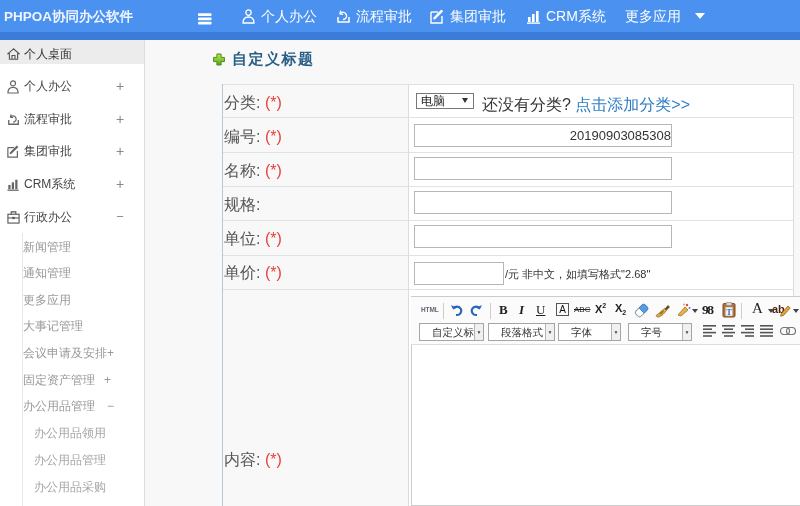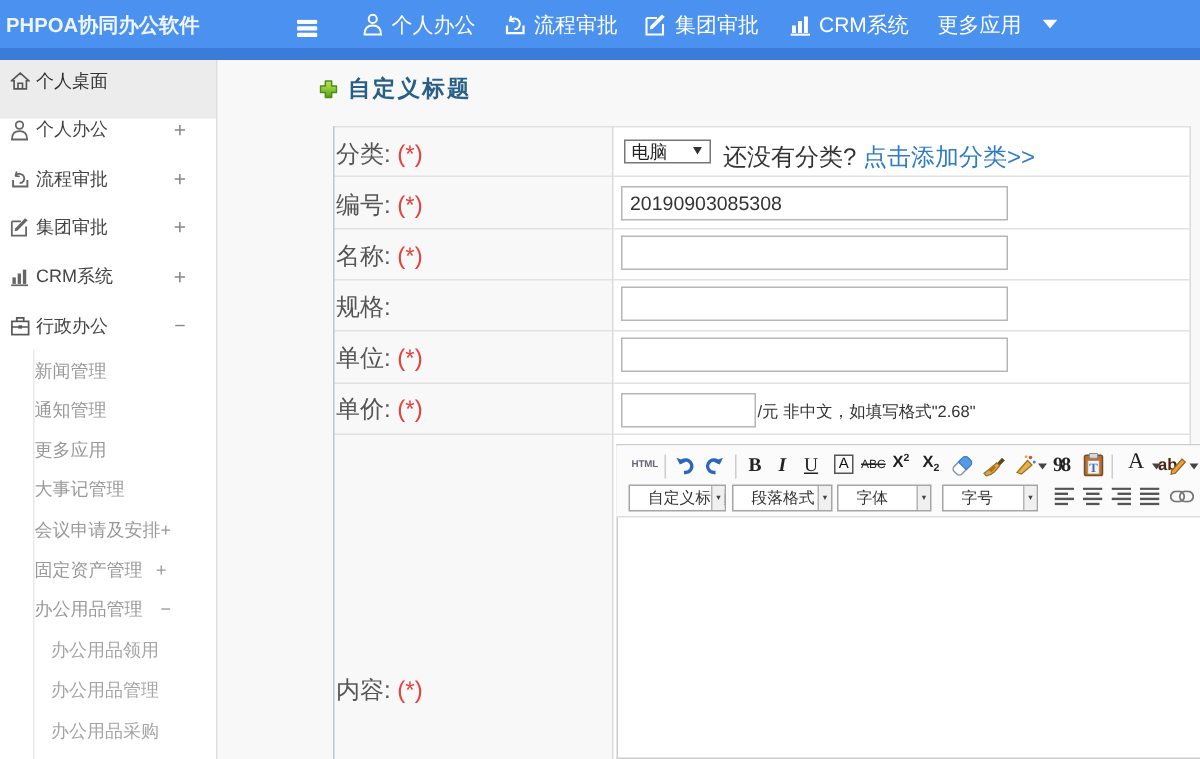--- a/index.html
+++ b/index.html
@@ -9,21 +9,21 @@
 
 #nav { position:absolute; left:0; top:0; width:800px; height:40px;
   background:linear-gradient(to bottom,#4a91f0 0,#4a91f0 32px,#3a7cd8 32px,#3a7cd8 40px); }
 #logo { position:absolute; left:4px; top:0; height:33px; line-height:33px;
   color:#eef5ff; font-size:13.5px; font-weight:bold;}
 .nitem { position:absolute; top:0; height:33px; line-height:33px; color:#fff; font-size:14px; }
 .nicon { position:absolute; top:9px; }
 
 #side { position:absolute; left:0; top:40px; width:145px; height:466px; background:#fff;
   border-right:1px solid #ddd; }
-.s1 { position:absolute; left:0; width:144px; height:39px; line-height:28px;
+.s1 { position:absolute; left:0; width:144px; height:24px; line-height:28px;
   font-size:12px; color:#444; }
 .s1 .txt { position:absolute; left:24px; top:0; }
 .s1 .pm { position:absolute; left:113px; top:0; width:14px; text-align:center; color:#888; font-size:14px; }
 .s1 svg { position:absolute; left:7px; top:8px; }
 .s2 { position:absolute; left:23px; font-size:12px; color:#999; height:20px; line-height:20px;}
 .s3 { position:absolute; left:34px; font-size:12px; color:#a5a5a5; height:20px; line-height:20px;}
 #subline { position:absolute; left:22px; top:233px; width:1px; height:273px; background:#e8e8e8; }
 
 #title { position:absolute; left:232px; top:50px; color:#275f86; font-size:15px;
   font-weight:bold; letter-spacing:1.5px; }
@@ -193,21 +193,21 @@
 <div class="rowlab" style="top:127px">编号: <span class="red">(*)</span></div>
 <div class="rowlab" style="top:161px">名称: <span class="red">(*)</span></div>
 <div class="rowlab" style="top:195px">规格:</div>
 <div class="rowlab" style="top:229px">单位: <span class="red">(*)</span></div>
 <div class="rowlab" style="top:263px">单价: <span class="red">(*)</span></div>
 <div class="rowlab" style="top:450px">内容: <span class="red">(*)</span></div>
 
 <div class="abs" style="left:416px;top:93px;width:58px;height:16px;border:1px solid #777;background:#fff;font-size:12px;color:#222;line-height:14px;padding-left:4px">电脑<span style="position:absolute;right:5px;top:4px;width:0;height:0;border-left:3.5px solid transparent;border-right:3.5px solid transparent;border-top:5px solid #333"></span></div>
 <div class="abs" style="left:482px;top:95px;font-size:16px;color:#333">还没有分类? <a style="color:#2e7cc3">点击添加分类&gt;&gt;</a></div>
 
-<div class="inp" style="left:414px;top:124px;width:258px;">20190903085308</div>
+<div class="inp" style="left:414px;top:124px;width:258px;text-align:right;">20190903085308</div>
 
 <div class="inp" style="left:414px;top:157px;width:258px;"></div>
 
 <div class="inp" style="left:414px;top:191px;width:258px;"></div>
 
 <div class="inp" style="left:414px;top:225px;width:258px;"></div>
 
 <div class="inp" style="left:414px;top:262px;width:90px;"></div>
 <div class="abs" style="left:505px;top:267px;font-size:11px;color:#333">/元 非中文，如填写格式"2.68"</div>
 

